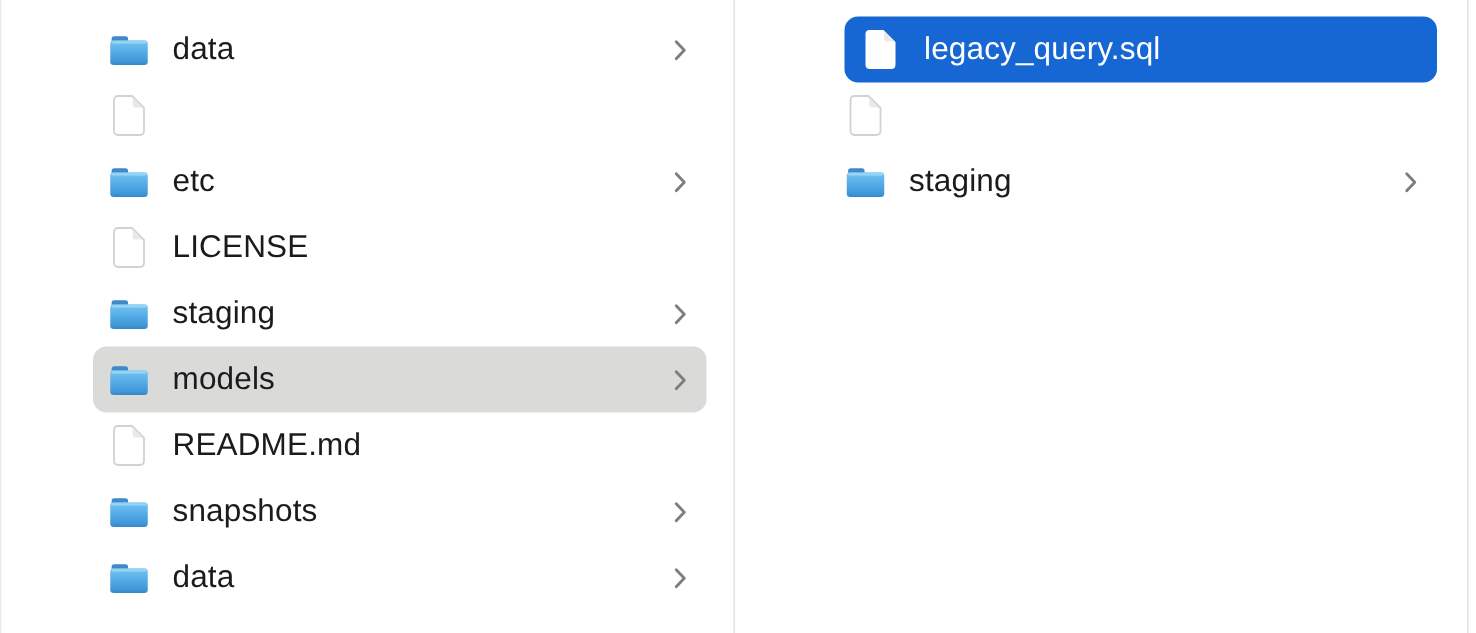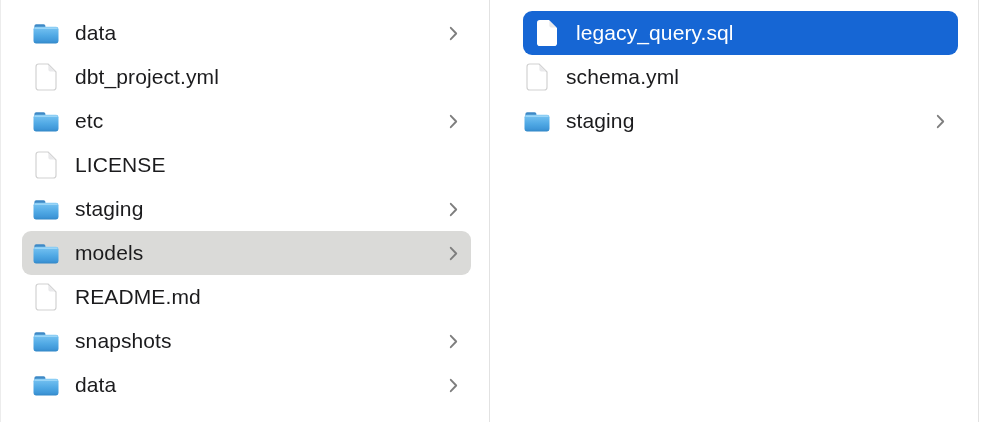--- a/index.html
+++ b/index.html
@@ -13,20 +13,21 @@
     width: 984px;
     height: 422px;
     background: #ffffff;
     overflow: hidden;
   }
   .column {
     position: absolute;
     top: 0;
     bottom: 0;
     padding-top: 11px;
+    padding-left: 40px;
   }
   .column-left {
     left: 0;
     width: 490px;
     border-left: 1px solid #ececec;
     border-right: 1px solid var(--divider, #e2e2e2);
   }
   .column-right {
     left: 490px;
     width: 489px;
@@ -101,21 +102,20 @@
     </svg>
   </div>
       <div class="row type-file no-chevron">
     <span class="icon">
 
       <svg class="ic-file" width="22" height="28" viewBox="0 0 22 28">
         <path class="page-outline" d="M1 3.8 Q1 1 3.8 1 H13 L21 9 V24.2 Q21 27 18.2 27 H3.8 Q1 27 1 24.2 Z" fill="#ffffff" stroke="#d2d2d2" stroke-width="1.2" stroke-linejoin="round"></path>
         <path d="M13.4 1.9 L20.1 8.6 H15.2 Q13.4 8.6 13.4 6.8 Z" fill="#e9e9eb"></path>
       </svg>
     </span>
-    <span class="label">dbt_project.yml</span>
     <svg class="chevron" width="9" height="15" viewBox="0 0 9 15">
       <path d="M1.8 1.8 L7.2 7.5 L1.8 13.2" fill="none" stroke="#7e7e7e" stroke-width="1.9" stroke-linecap="round" stroke-linejoin="round"></path>
     </svg>
   </div>
       <div class="row type-folder">
     <span class="icon">
       <svg class="ic-folder" width="26" height="21" viewBox="0 0 26 21">
         <rect x="1.4" y="1.2" width="11" height="7" rx="1.8" fill="#3e89c6"></rect>
         <rect x="0.5" y="3.8" width="25" height="16.6" rx="2.4" fill="url(#folderGrad)"></rect>
         <rect x="1.3" y="4.5" width="23.4" height="1.5" rx="0.75" fill="#9ed7f7" opacity="0.9"></rect>
@@ -225,21 +225,20 @@
     </svg>
   </div>
       <div class="row type-file no-chevron">
     <span class="icon">
 
       <svg class="ic-file" width="22" height="28" viewBox="0 0 22 28">
         <path class="page-outline" d="M1 3.8 Q1 1 3.8 1 H13 L21 9 V24.2 Q21 27 18.2 27 H3.8 Q1 27 1 24.2 Z" fill="#ffffff" stroke="#d2d2d2" stroke-width="1.2" stroke-linejoin="round"></path>
         <path d="M13.4 1.9 L20.1 8.6 H15.2 Q13.4 8.6 13.4 6.8 Z" fill="#e9e9eb"></path>
       </svg>
     </span>
-    <span class="label">schema.yml</span>
     <svg class="chevron" width="9" height="15" viewBox="0 0 9 15">
       <path d="M1.8 1.8 L7.2 7.5 L1.8 13.2" fill="none" stroke="#7e7e7e" stroke-width="1.9" stroke-linecap="round" stroke-linejoin="round"></path>
     </svg>
   </div>
       <div class="row type-folder">
     <span class="icon">
       <svg class="ic-folder" width="26" height="21" viewBox="0 0 26 21">
         <rect x="1.4" y="1.2" width="11" height="7" rx="1.8" fill="#3e89c6"></rect>
         <rect x="0.5" y="3.8" width="25" height="16.6" rx="2.4" fill="url(#folderGrad)"></rect>
         <rect x="1.3" y="4.5" width="23.4" height="1.5" rx="0.75" fill="#9ed7f7" opacity="0.9"></rect>

